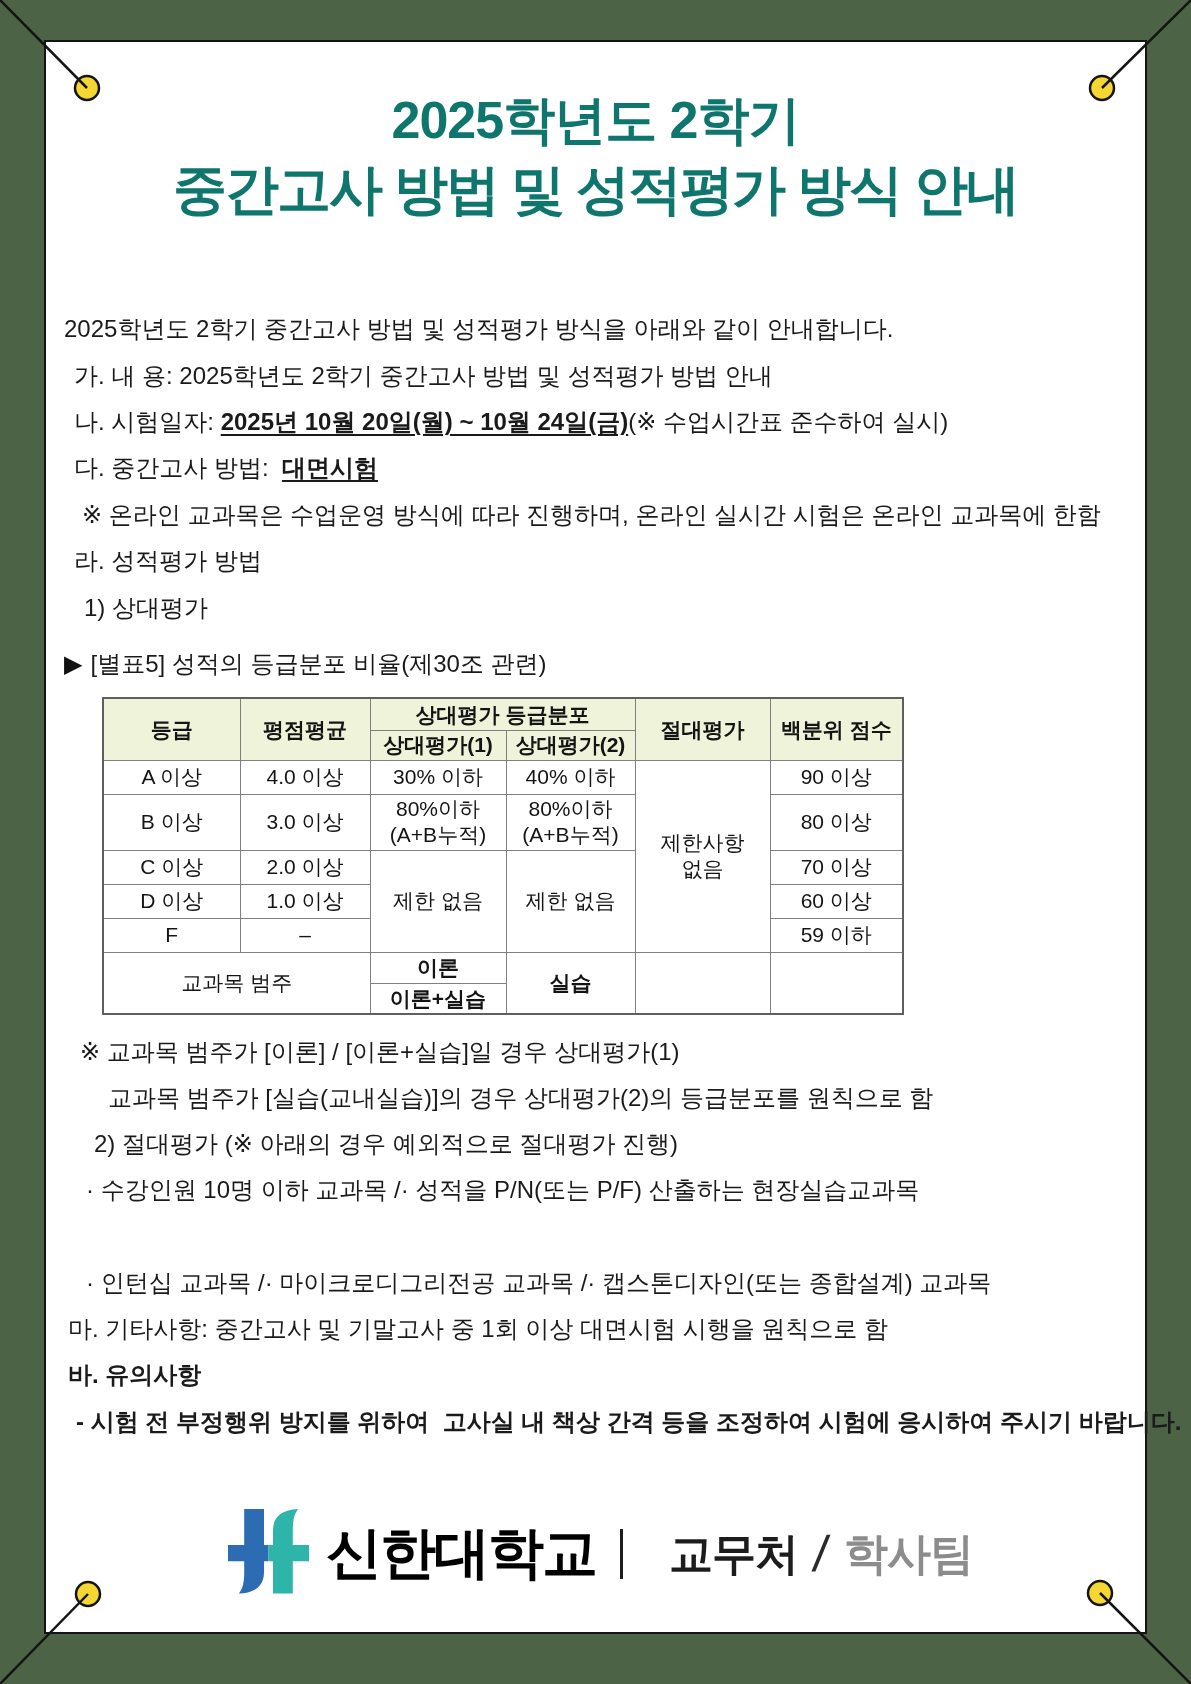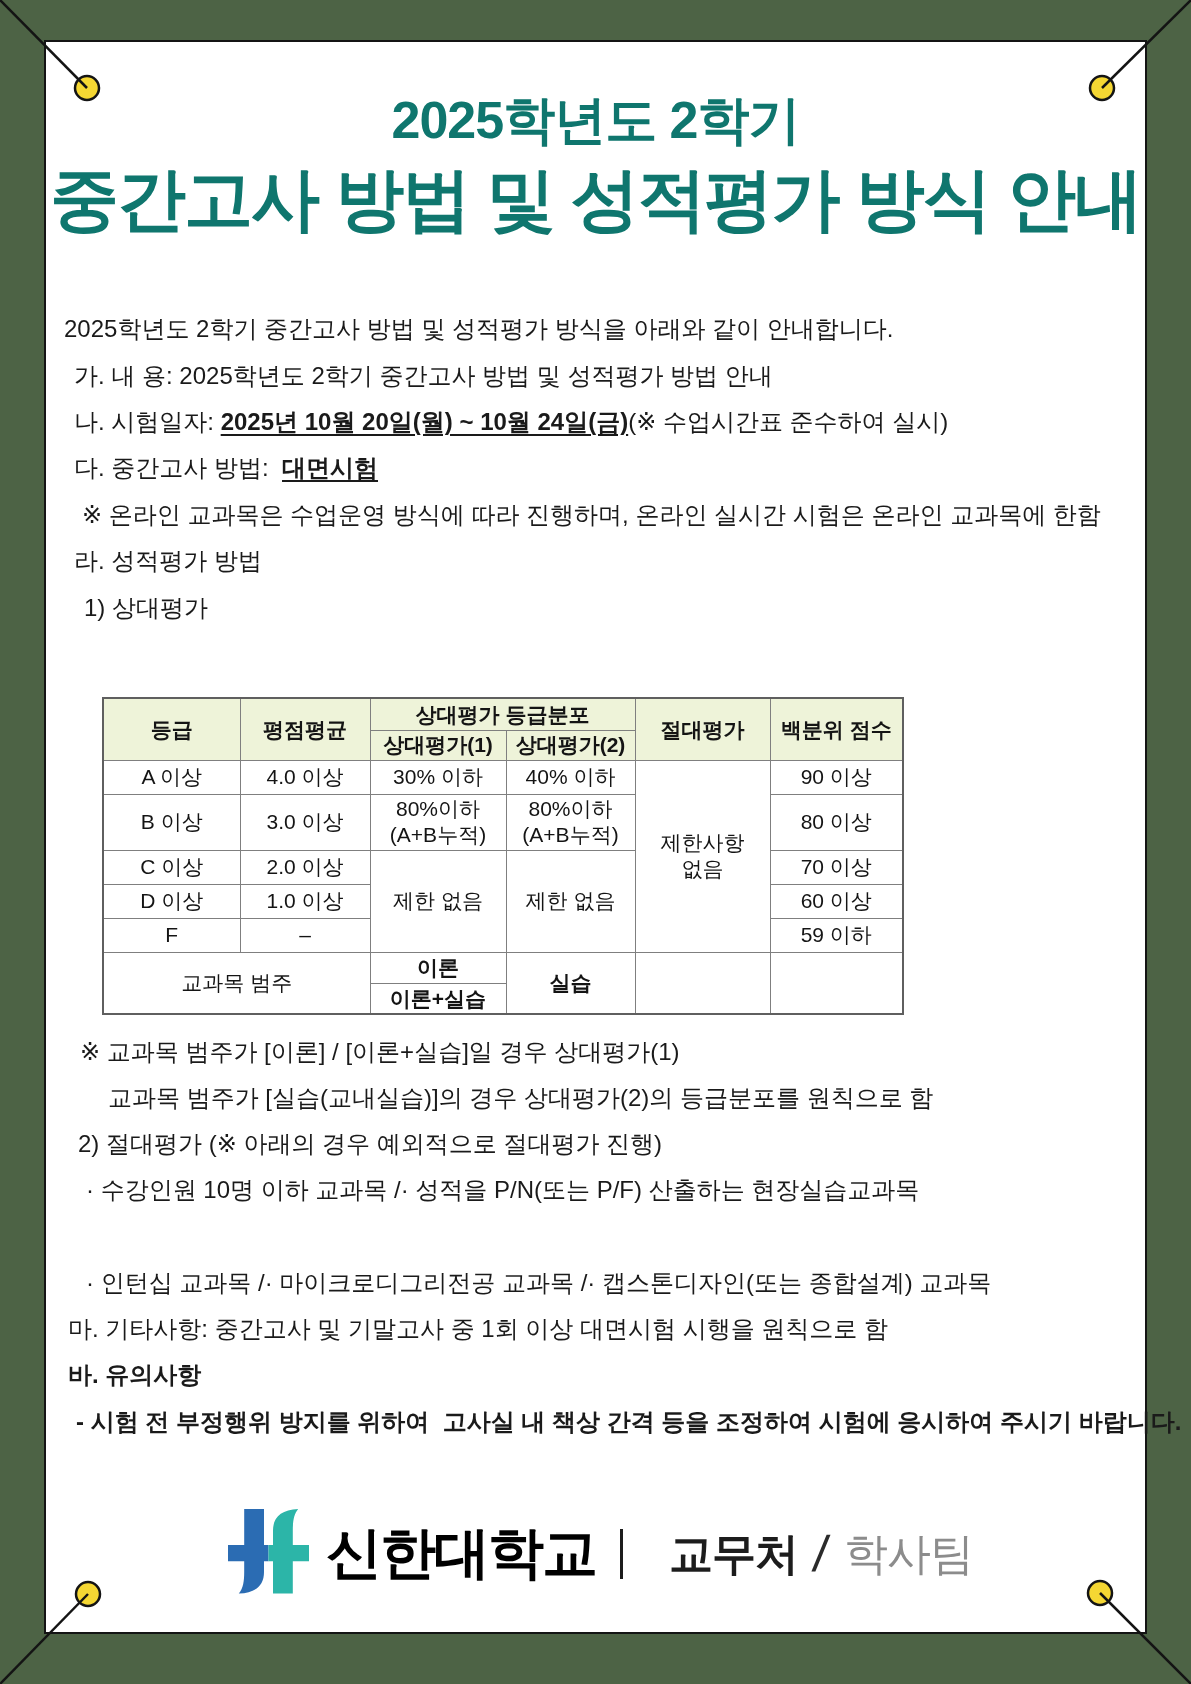--- a/index.html
+++ b/index.html
@@ -10,21 +10,21 @@
     position:relative;overflow:hidden;
   }
   .paper{
     position:absolute;left:44px;top:40px;
     width:1103px;height:1594px;
     background:#ffffff;border:2px solid #141414;box-sizing:border-box;
   }
   .overlay{position:absolute;left:0;top:0;width:1191px;height:1684px;pointer-events:none;}
   .title{position:absolute;left:0;width:100%;text-align:center;color:#0f766e;font-weight:800;}
   .t1{top:44px;font-size:52px;letter-spacing:-1px;}
-  .t2{top:112px;font-size:69px;letter-spacing:-2px;}
+  .t2{top:112px;font-size:54px;letter-spacing:-2px;}
   .ln{position:absolute;font-size:24px;color:#1a1a1a;white-space:pre;line-height:32px;}
   .bu{font-weight:700;text-decoration:underline;text-decoration-thickness:2px;text-underline-offset:4px;margin-top:36px;}
   .bold{font-weight:700;}
   .cap .arrow{font-size:24px;margin-right:8px;color:#111;}
   table.grade{
     position:absolute;left:56px;top:655px;
     border-collapse:collapse;table-layout:fixed;width:800px;
     font-size:21px;color:#141414;border:2px solid #5f5f5f;
   }
   table.grade th,table.grade td{
@@ -39,21 +39,21 @@
   .cell-line{display:block;line-height:26px;}
   .footer{
     position:absolute;left:0;top:1462px;width:100%;height:100px;
     display:flex;align-items:center;justify-content:center;gap:16px;
   }
   .logo{width:92px;height:90px;flex:0 0 auto;}
   .uni{font-size:56px;font-weight:800;color:#000000;letter-spacing:-2px;}
   .vdiv{width:3px;height:50px;background:#1c1c1c;margin:0 8px;}
   .dept{font-size:44px;font-weight:800;color:#1c1c1c;letter-spacing:-1px;margin-left:22px;}
   .slash{font-size:50px;font-weight:300;color:#2b2b2b;transform:skewX(-8deg);}
-  .team{font-size:44px;font-weight:400;color:#8c8c8c;letter-spacing:-1px;}
+  .team{font-size:44px;font-weight:700;color:#8c8c8c;letter-spacing:-1px;}
 </style>
 </head>
 <body>
 
 <div class="paper">
 
   <div class="title t1">2025학년도 2학기</div>
   <div class="title t2">중간고사 방법 및 성적평가 방식 안내</div>
 
   <div class="ln" style="top:271px;left:18px">2025학년도 2학기 중간고사 방법 및 성적평가 방식을 아래와 같이 안내합니다.</div>
@@ -63,20 +63,21 @@
   <div class="ln" style="top:364px;left:28px"><span>나. 시험일자: </span><span class="bu">2025년 10월 20일(월) ~ 10월 24일(금)</span><span>(※ 수업시간표 준수하여 실시)</span></div>
 
   <div class="ln" style="top:410px;left:28px"><span>다. 중간고사 방법:  </span><span class="bu">대면시험</span></div>
 
   <div class="ln" style="top:457px;left:36px">※ 온라인 교과목은 수업운영 방식에 따라 진행하며, 온라인 실시간 시험은 온라인 교과목에 한함</div>
 
   <div class="ln" style="top:503px;left:28px">라. 성적평가 방법</div>
 
   <div class="ln" style="top:550px;left:38px">1) 상대평가</div>
 
+  <div class="ln cap" style="top:606px;left:18px"><span class="arrow">▶</span><span>[별표5] 성적의 등급분포 비율(제30조 관련)</span></div>
 
   <table class="grade">
     <colgroup>
       <col style="width:137px">
         <col style="width:130px">
         <col style="width:136px">
       <col style="width:129px">
         <col style="width:135px">
         <col style="width:133px">
     </colgroup>
@@ -142,21 +143,21 @@
     </tr>
     <tr class="rcat">
       <td class="bold">이론+실습</td>
     </tr>
   </tbody>
     </table>
 
   <div class="ln" style="top:994px;left:34px">※ 교과목 범주가 [이론] / [이론+실습]일 경우 상대평가(1)</div>
   <div class="ln" style="top:1040px;left:62px">교과목 범주가 [실습(교내실습)]의 경우 상대평가(2)의 등급분포를 원칙으로 함</div>
 
-  <div class="ln" style="top:1086px;left:32px">2) 절대평가 (※ 아래의 경우 예외적으로 절대평가 진행)</div>
+  <div class="ln" style="top:1086px;left:48px">2) 절대평가 (※ 아래의 경우 예외적으로 절대평가 진행)</div>
 
   <div class="ln" style="top:1132px;left:40px">· 수강인원 10명 이하 교과목 /· 성적을 P/N(또는 P/F) 산출하는 현장실습교과목</div>
   <div class="ln" style="top:1225px;left:40px">· 인턴십 교과목 /· 마이크로디그리전공 교과목 /· 캡스톤디자인(또는 종합설계) 교과목</div>
 
   <div class="ln" style="top:1271px;left:22px">마. 기타사항: 중간고사 및 기말고사 중 1회 이상 대면시험 시행을 원칙으로 함</div>
   <div class="ln bold" style="top:1317px;left:22px">바. 유의사항</div>
   <div class="ln bold" style="top:1364px;left:30px">- 시험 전 부정행위 방지를 위하여  고사실 내 책상 간격 등을 조정하여 시험에 응시하여 주시기 바랍니다.</div>
 
   <div class="footer">
     <svg class="logo" viewBox="0 0 100 100">

